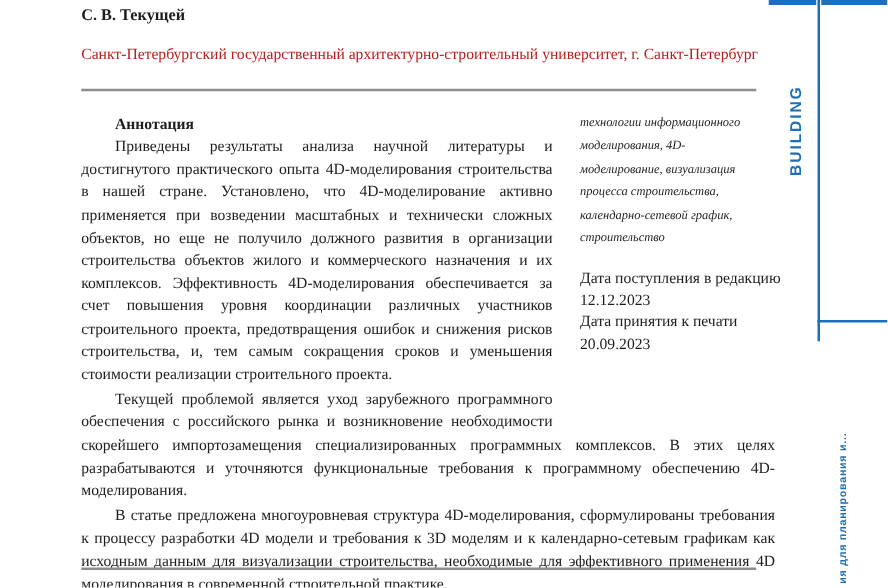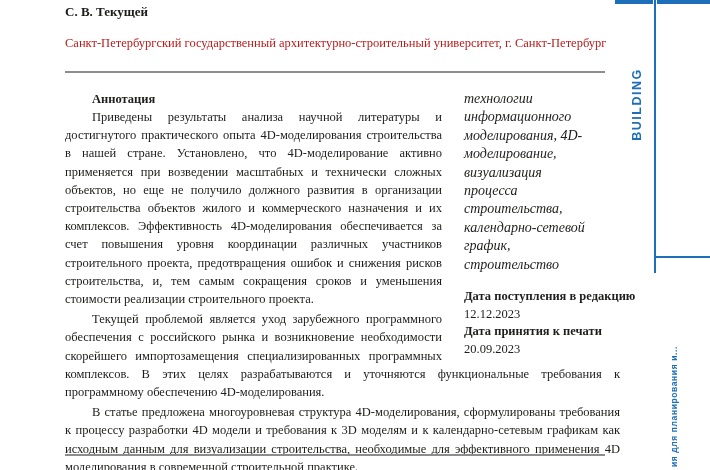--- a/index.html
+++ b/index.html
@@ -38,28 +38,28 @@
     float: right;
     width: 156px;
     padding-left: 22px;
     min-height: 245px;
   }
   .kw-heading {
     font-weight: bold; font-size: 12.5px; line-height: 18px;
     margin-bottom: 2px;
   }
   .kw-text {
-    font-style: italic; font-size: 14px; line-height: 18.4px;
+    font-style: italic; font-size: 10px; line-height: 18.4px;
     width: 134px;
   }
   .dates {
     margin-top: 14px;
     font-size: 12.5px; line-height: 17.5px;
   }
-  .date-label { font-weight: bold; white-space: nowrap; }
+  .date-label { font-weight: normal; white-space: nowrap; }
   .date-value { }
   .abstract-heading {
     font-weight: bold; font-size: 12.5px; line-height: 18px;
     text-indent: 27px;
   }
   .abstract p {
     margin: 0;
     font-size: 12.5px; line-height: 18.2px;
     text-align: justify;
     text-indent: 27px;

